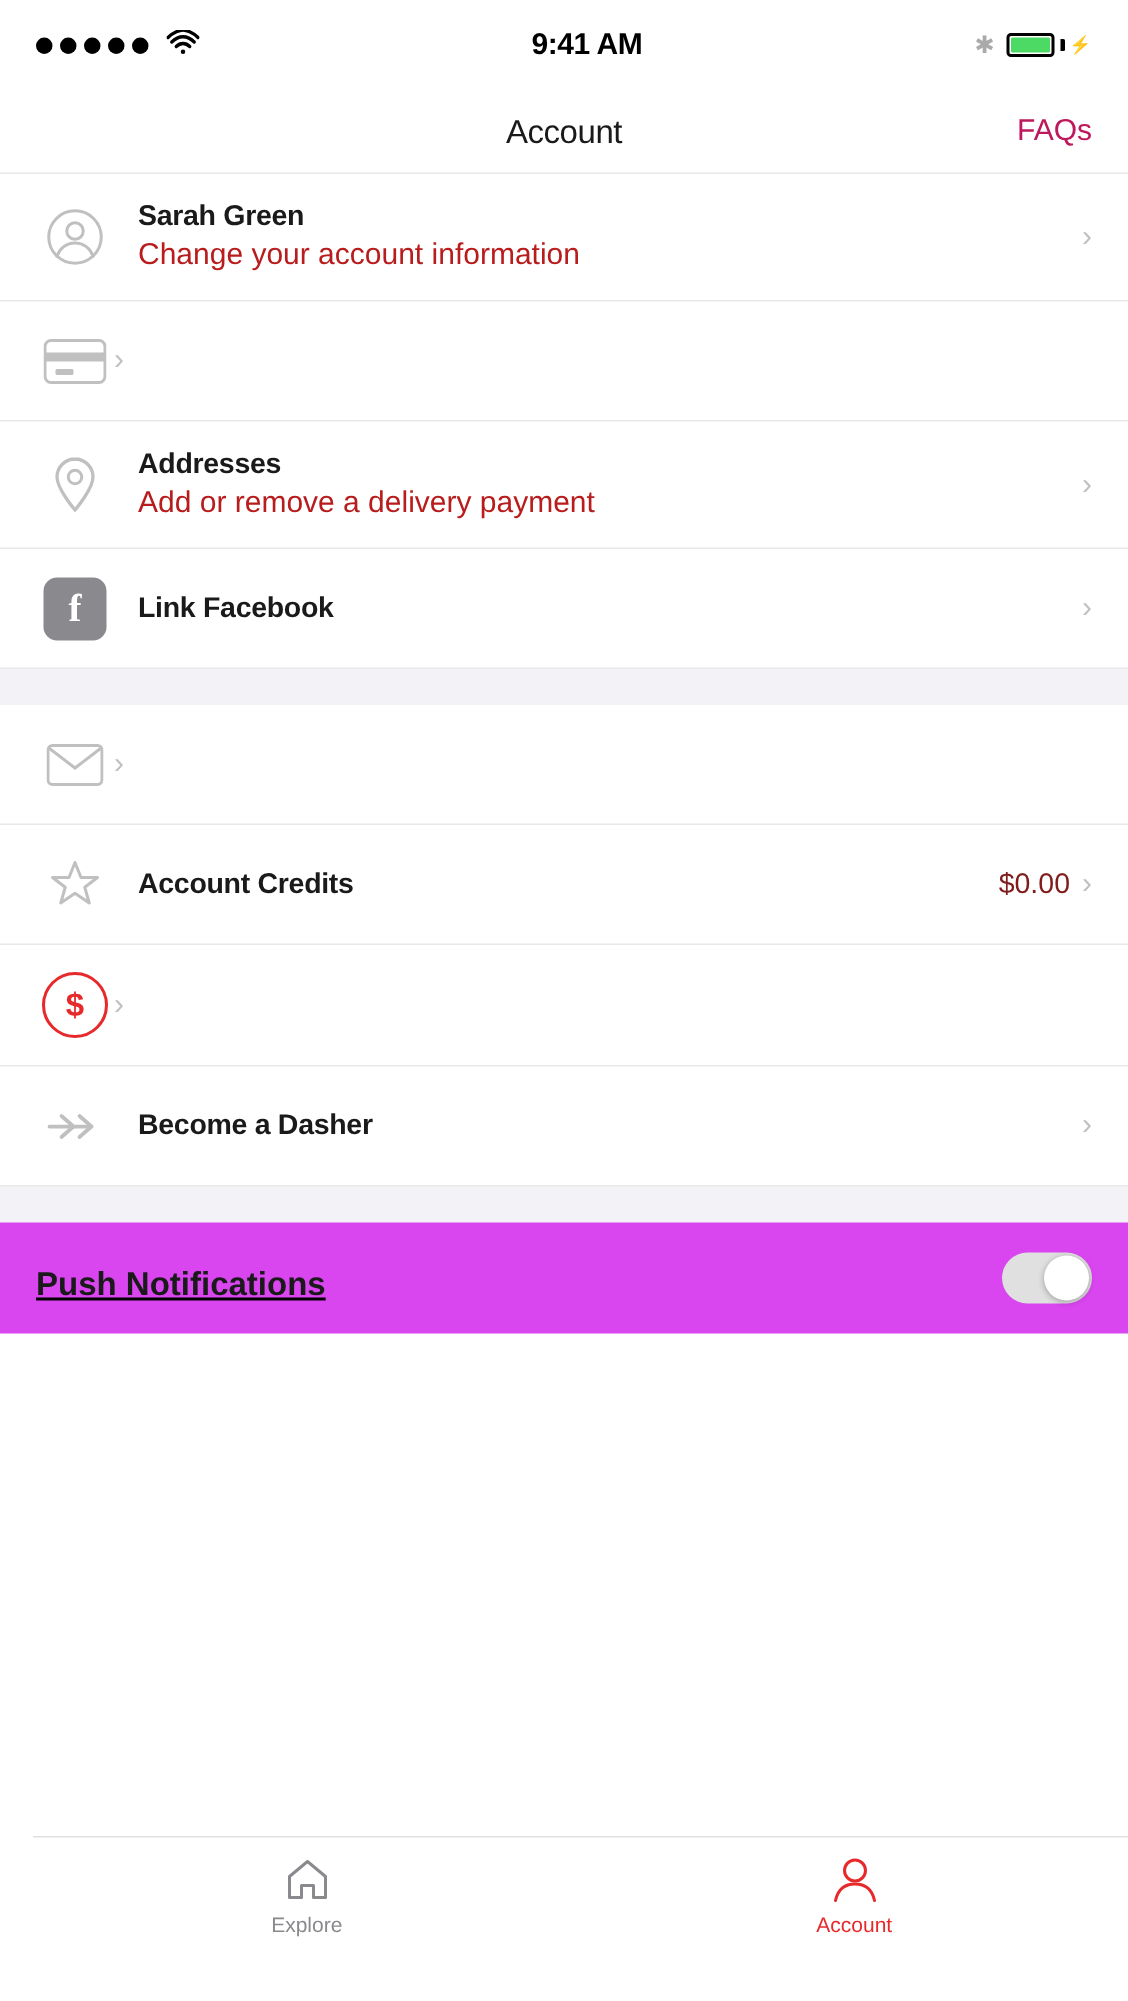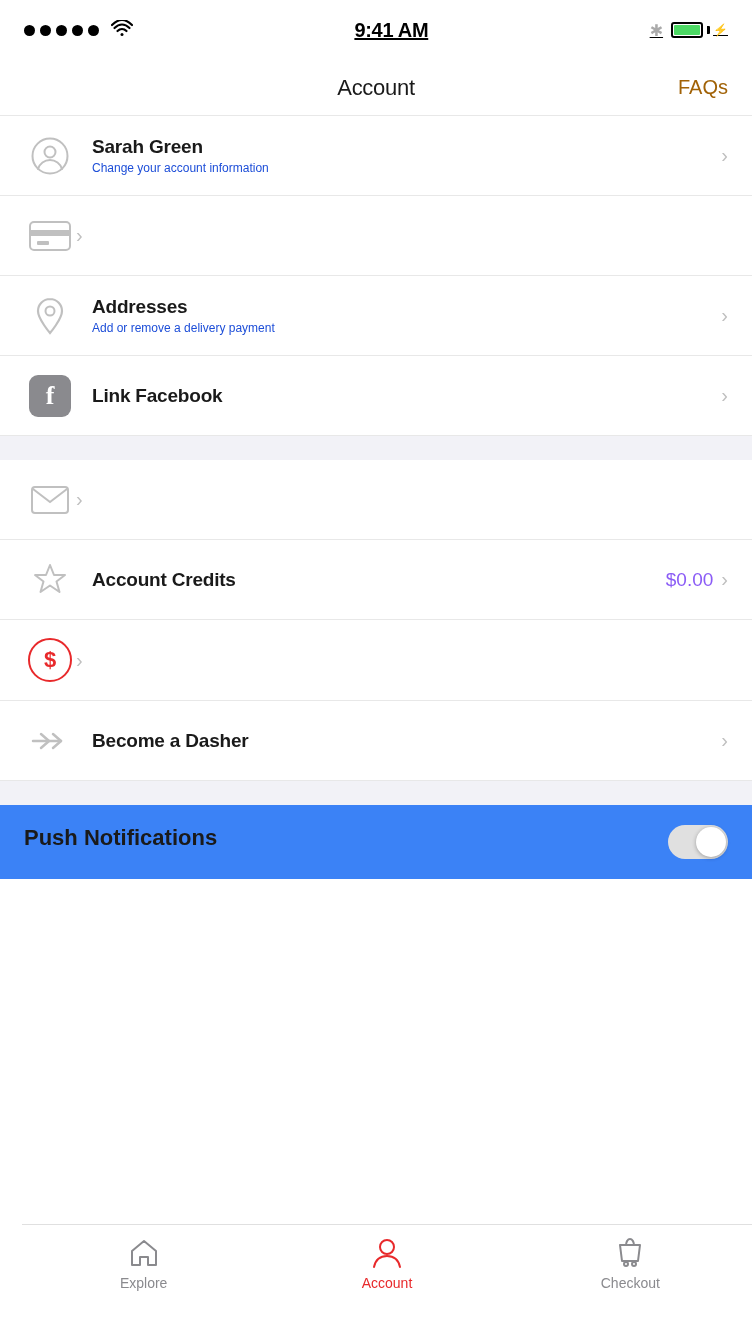--- a/index.html
+++ b/index.html
@@ -14,21 +14,20 @@
     }
 
     
     .status-bar {
       height: 60px;
       background: #fff;
       display: flex;
       align-items: center;
       justify-content: space-between;
       padding: 0 24px;
-      text-decoration: underline;
     }
     .status-left {
       display: flex;
       align-items: center;
       gap: 6px;
     }
     .signal-dots {
       display: flex;
       gap: 5px;
     }
@@ -101,21 +100,21 @@
       font-size: 22px;
       font-weight: 400;
       color: #1a1a1a;
       letter-spacing: -0.3px;
     }
     .header-faq {
       position: absolute;
       right: 24px;
       font-size: 20px;
       font-weight: 500;
-      color: #a16207;
+      color: #be185d;
     }
 
     
     .menu-section {
       background: #fff;
     }
     .menu-item {
       display: flex;
       align-items: center;
       padding: 18px 24px;
@@ -137,49 +136,50 @@
     .menu-item-title {
       font-size: 19px;
       font-weight: 600;
       color: #1a1a1a;
       letter-spacing: -0.2px;
     }
     .menu-item-title.red {
       color: #e8292b;
     }
     .menu-item-subtitle {
-      font-size: 12px;
-      color: #1d4ed8;
+      font-size: 20px;
+      color: #b91c1c;
       margin-top: 3px;
     }
     .menu-item-value {
       font-size: 19px;
-      color: #8b5cf6;
+      color: #7f1d1d;
       margin-right: 8px;
       margin-left: 28px;
     }
     .chevron {
       color: #c0c0c0;
       font-size: 20px;
       font-weight: 300;
     }
 
     
     .section-divider {
       height: 24px;
       background: #f2f2f7;
     }
 
     
     .push-section {
-      background: #3b82f6;
+      background: #d946ef;
       padding: 20px 24px;
       display: flex;
-      align-items: flex-start;
+      align-items: flex-end;
       justify-content: space-between;
+      text-decoration: underline;
     }
     .push-title {
       font-size: 22px;
       font-weight: 700;
       color: #1a1a1a;
     }
     .toggle {
       width: 60px;
       height: 34px;
       border-radius: 17px;
@@ -399,24 +399,13 @@
   <div class="nav-item">
     <div class="nav-icon">
       <svg width="30" height="32" viewBox="0 0 30 32" fill="none" stroke="#e8292b" stroke-width="2" stroke-linecap="round" stroke-linejoin="round">
         <circle cx="15" cy="10" r="7"></circle>
         <path d="M2 30c1.5-7 6-11 13-11s11.5 4 13 11"></path>
       </svg>
     </div>
     <span class="nav-label active">Account</span>
   </div>
 
-  <div class="nav-item">
-    <div class="nav-icon">
-      <svg width="28" height="32" viewBox="0 0 28 32" fill="none" stroke="#8a8a8e" stroke-width="2" stroke-linecap="round" stroke-linejoin="round">
-        <path d="M4 8H24L22 24H6L4 8Z"></path>
-        <path d="M10 8C10 5 11.8 2 14 2C16.2 2 18 5 18 8"></path>
-        <circle cx="10" cy="27" r="2"></circle>
-        <circle cx="18" cy="27" r="2"></circle>
-      </svg>
-    </div>
-    <span class="nav-label">Checkout</span>
-  </div>
 </div>
 
 </body></html>

